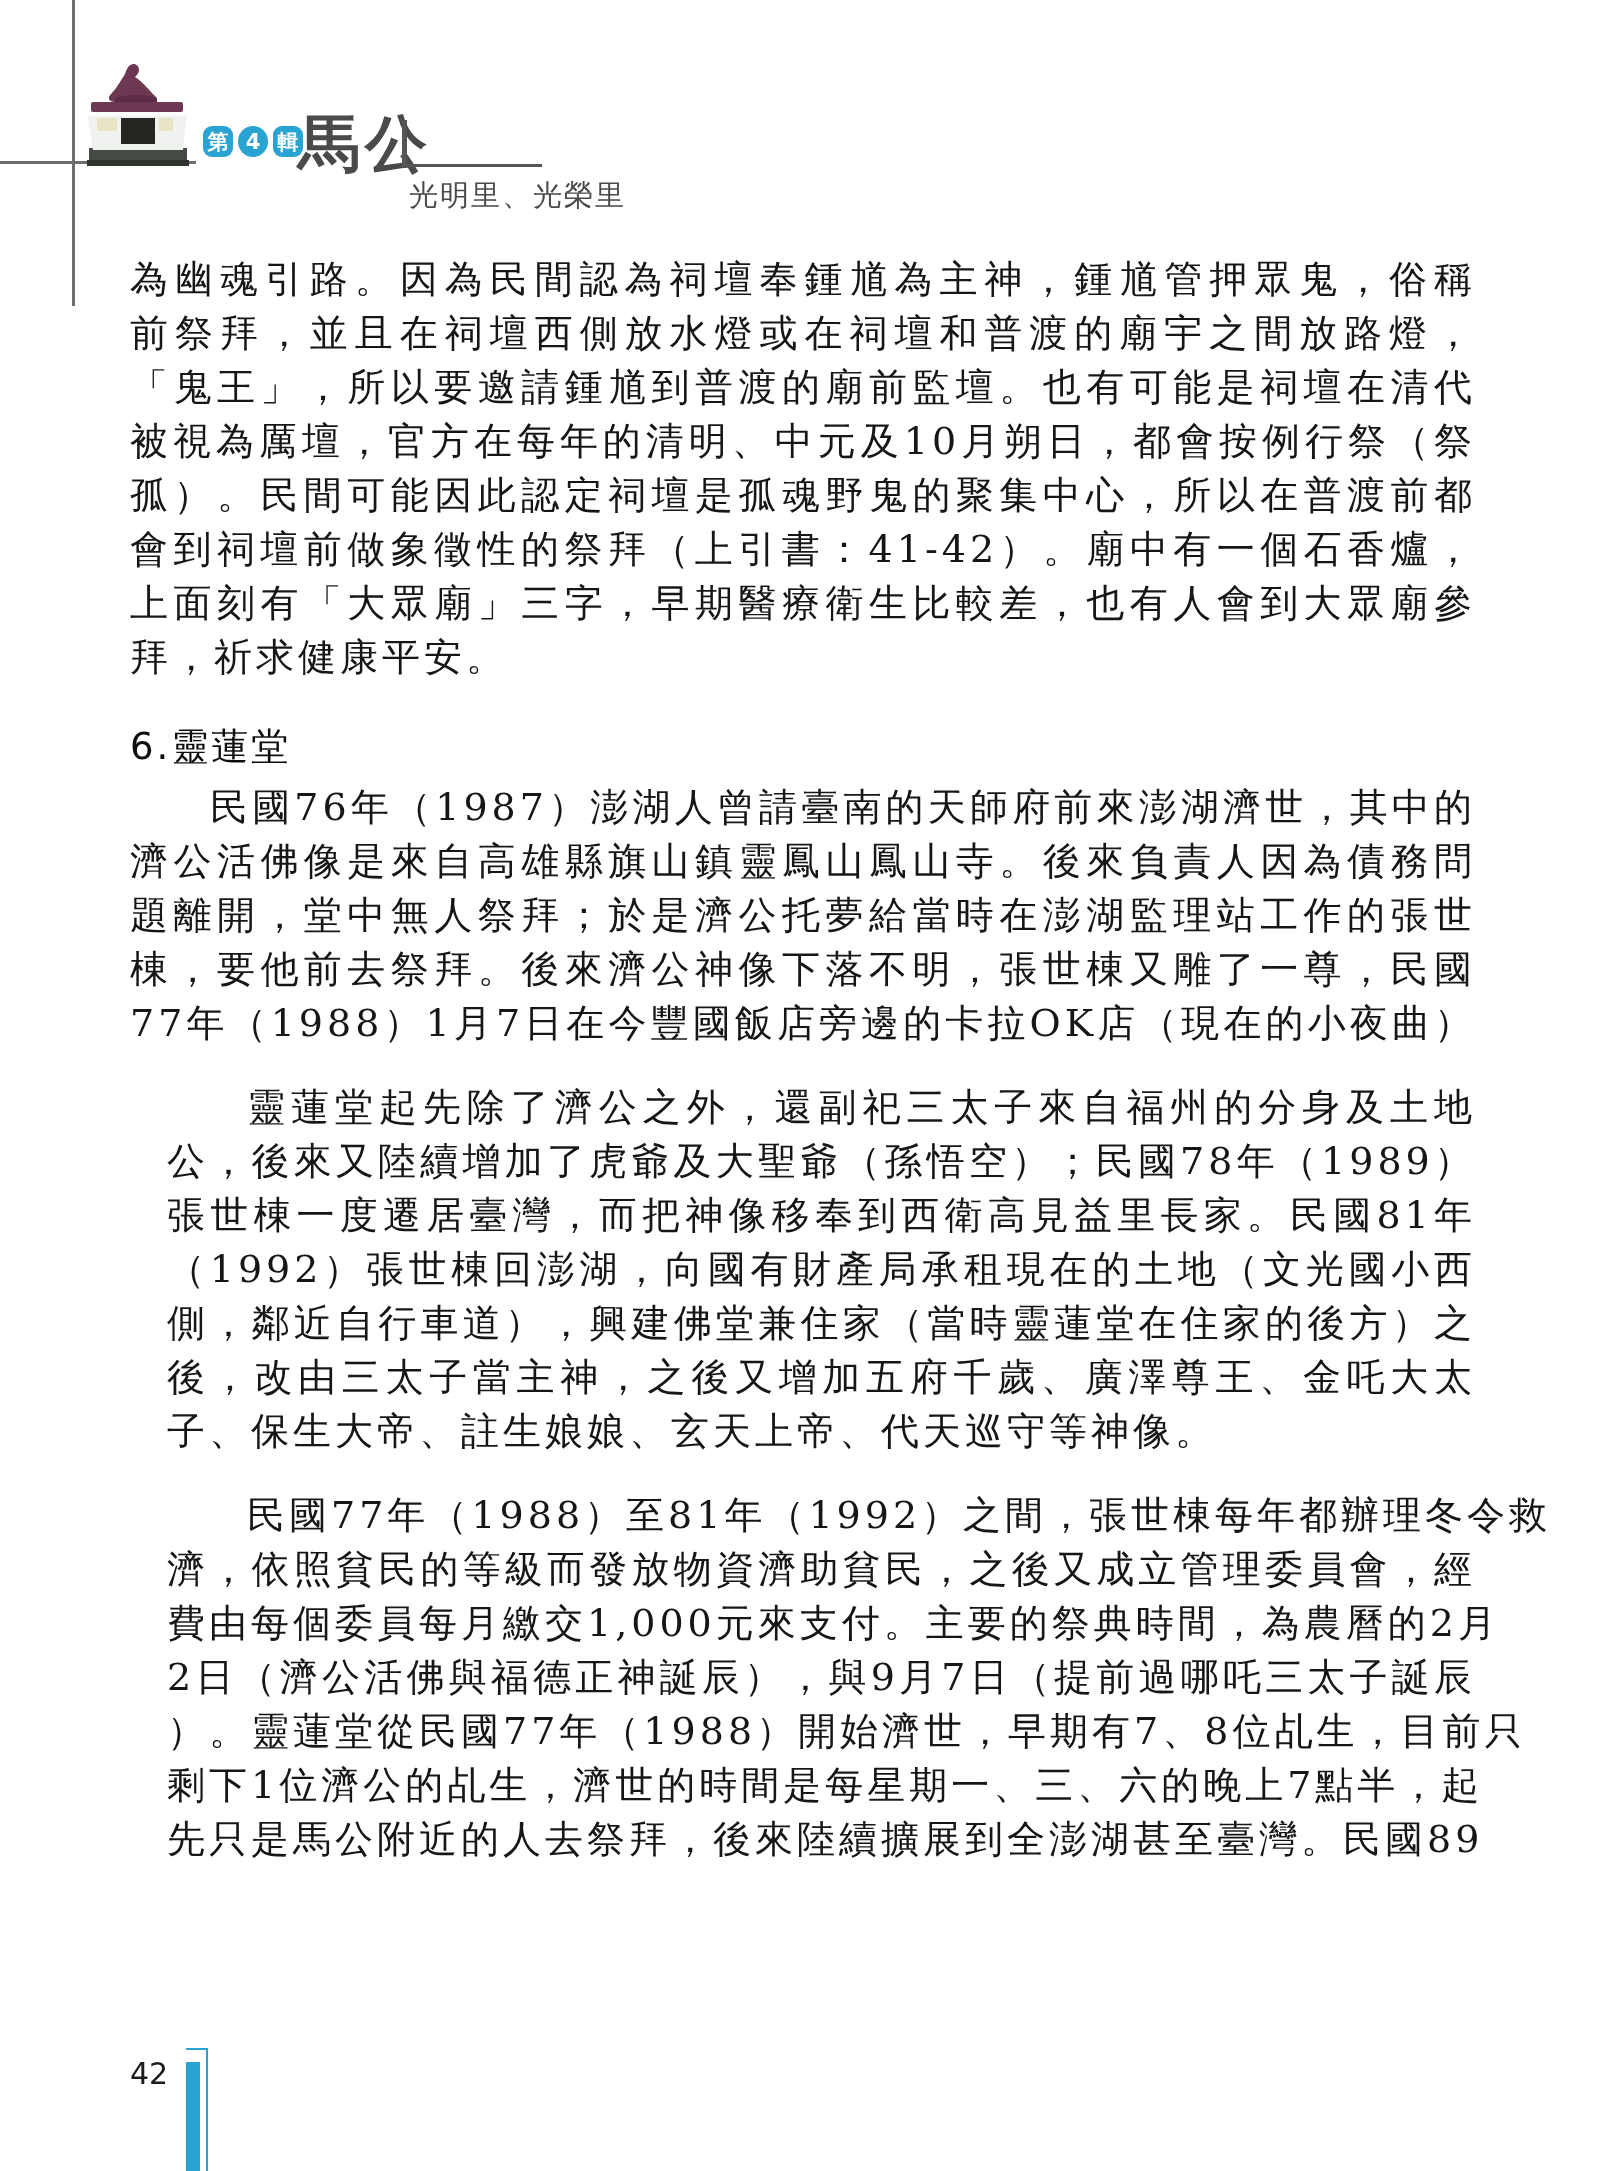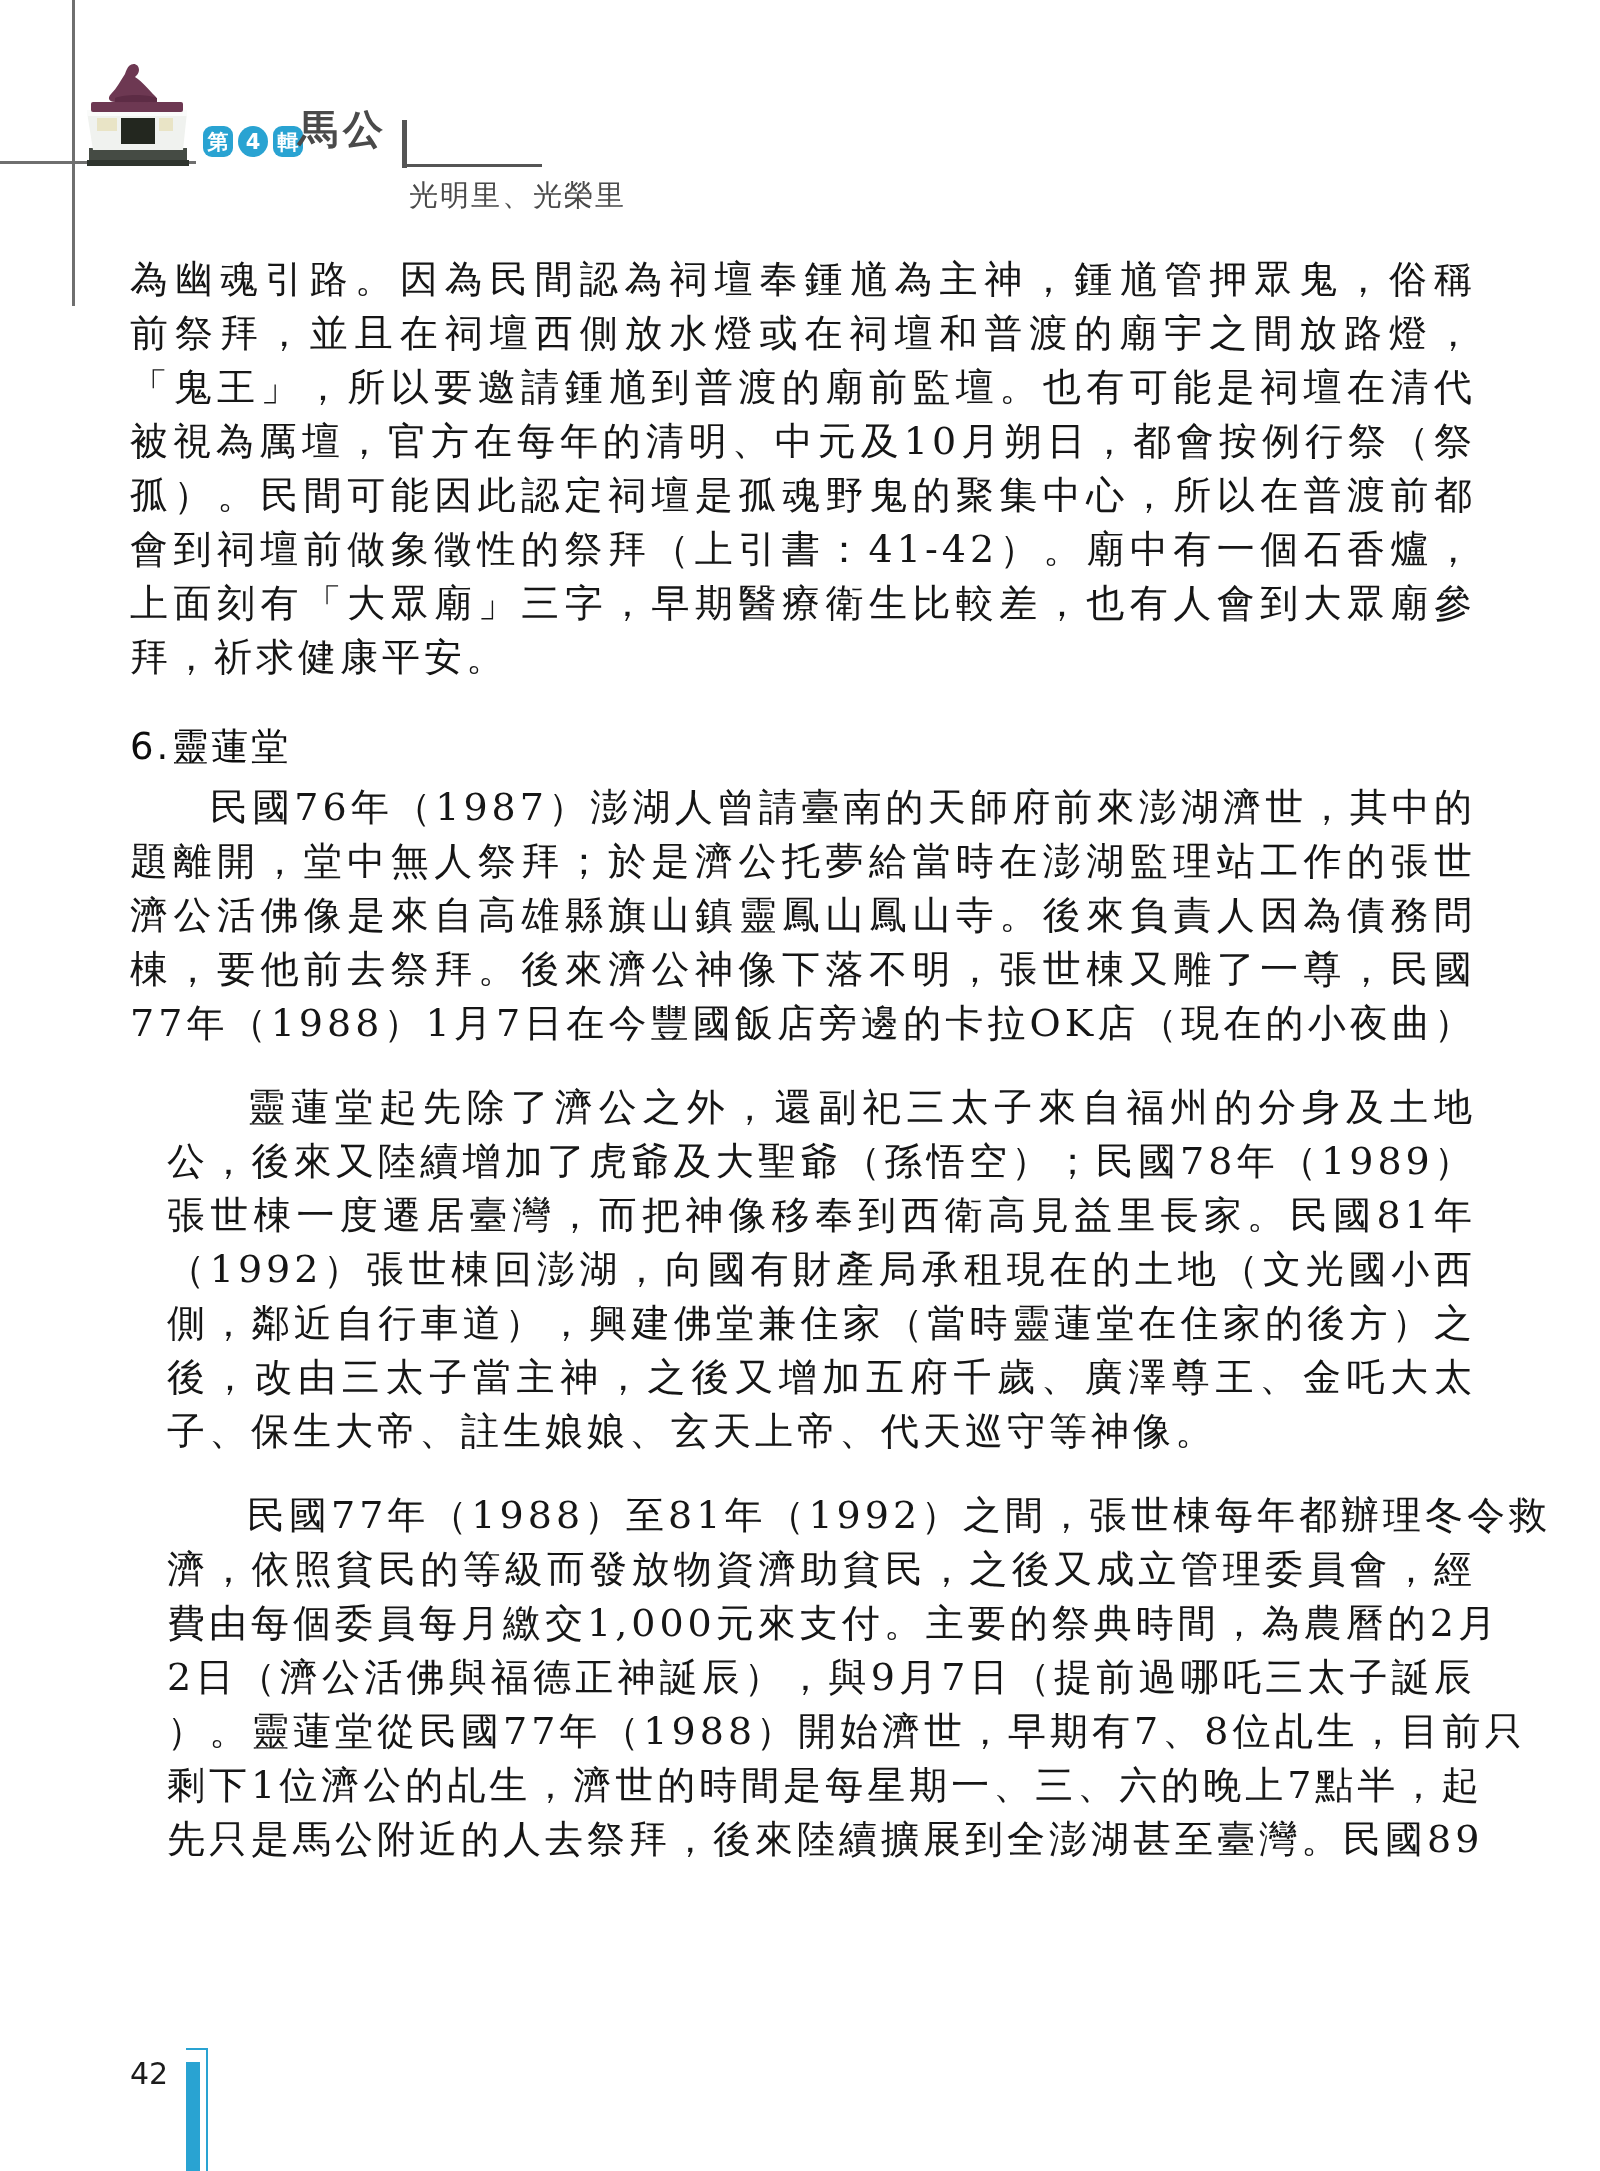--- a/index.html
+++ b/index.html
@@ -17,21 +17,21 @@
   
   .left-vline{position:absolute;left:72px;top:0;width:3px;height:306px;background:var(--rule_gray);}
   .left-hrule{position:absolute;left:0;top:161px;width:196px;height:3px;background:var(--rule_gray);}
   .statue{position:absolute;left:85px;top:60px;width:105px;height:108px;}
   .badges{position:absolute;left:203px;top:126px;display:flex;gap:5px;
     font-family:"DejaVu Sans","Liberation Sans",sans-serif;}
   .badge{width:30px;height:31px;background:var(--accent_blue);color:#fff;
     font-size:21px;font-weight:bold;display:flex;align-items:center;justify-content:center;
     border-radius:9px;}
   .badge.circle{border-radius:50%;}
-  .chapter-title{position:absolute;left:298px;top:102px;font-size:40px;font-weight:bold;
+  .chapter-title{position:absolute;left:298px;top:102px;font-size:62px;font-weight:bold;
     color:var(--title_gray);letter-spacing:5px;font-family:"DejaVu Serif","Liberation Serif",serif;}
   .header-vbar{position:absolute;left:402px;top:120px;width:5px;height:48px;background:#555;}
   .header-rule{position:absolute;left:402px;top:164px;width:140px;height:3px;background:#555;}
   .subtitle{position:absolute;left:409px;top:176px;font-size:29px;color:var(--title_gray);
     letter-spacing:2px;}
   
   .body-text{position:absolute;left:130px;top:252px;width:1346px;
     color:var(--text_black);font-size:38px;letter-spacing:4px;}
   .line{height:54px;line-height:54px;white-space:nowrap;text-align:left;}
   .line.jfy{text-align:justify;text-align-last:justify;text-justify:inter-character;}
@@ -85,22 +85,22 @@
         <div class="line jfy">「鬼王」，所以要邀請鍾馗到普渡的廟前監壇。也有可能是祠壇在清代</div>
         <div class="line jfy">被視為厲壇，官方在每年的清明、中元及10月朔日，都會按例行祭（祭</div>
         <div class="line jfy">孤）。民間可能因此認定祠壇是孤魂野鬼的聚集中心，所以在普渡前都</div>
         <div class="line jfy">會到祠壇前做象徵性的祭拜（上引書：41-42）。廟中有一個石香爐，</div>
         <div class="line jfy">上面刻有「大眾廟」三字，早期醫療衛生比較差，也有人會到大眾廟參</div>
         <div class="line">拜，祈求健康平安。</div>
       </div>
       <div class="heading">6.靈蓮堂</div>
       <div class="para">
         <div class="line jfy indent">民國76年（1987）澎湖人曾請臺南的天師府前來澎湖濟世，其中的</div>
+        <div class="line jfy">濟公活佛像是來自高雄縣旗山鎮靈鳳山鳳山寺。後來負責人因為債務問</div>
         <div class="line jfy">題離開，堂中無人祭拜；於是濟公托夢給當時在澎湖監理站工作的張世</div>
-        <div class="line jfy">濟公活佛像是來自高雄縣旗山鎮靈鳳山鳳山寺。後來負責人因為債務問</div>
         <div class="line jfy">棟，要他前去祭拜。後來濟公神像下落不明，張世棟又雕了一尊，民國</div>
         <div class="line jfy">77年（1988）1月7日在今豐國飯店旁邊的卡拉OK店（現在的小夜曲）</div>
       </div>
       <div class="para">
         <div class="line jfy indent">靈蓮堂起先除了濟公之外，還副祀三太子來自福州的分身及土地</div>
         <div class="line jfy">公，後來又陸續增加了虎爺及大聖爺（孫悟空）；民國78年（1989）</div>
         <div class="line jfy">張世棟一度遷居臺灣，而把神像移奉到西衛高見益里長家。民國81年</div>
         <div class="line jfy">（1992）張世棟回澎湖，向國有財產局承租現在的土地（文光國小西</div>
         <div class="line jfy">側，鄰近自行車道），興建佛堂兼住家（當時靈蓮堂在住家的後方）之</div>
         <div class="line jfy">後，改由三太子當主神，之後又增加五府千歲、廣澤尊王、金吒大太</div>

